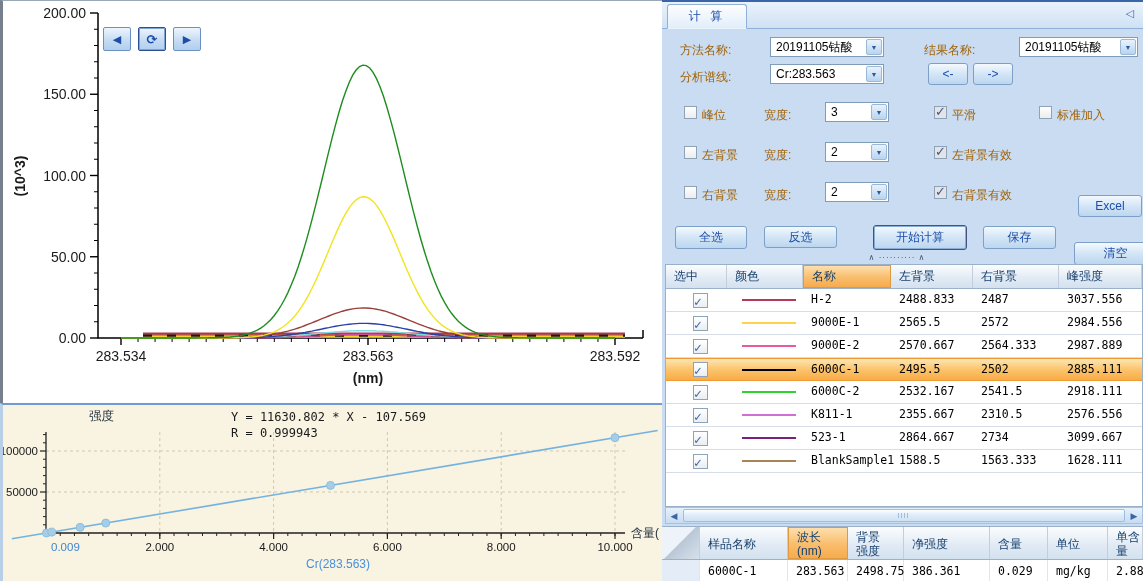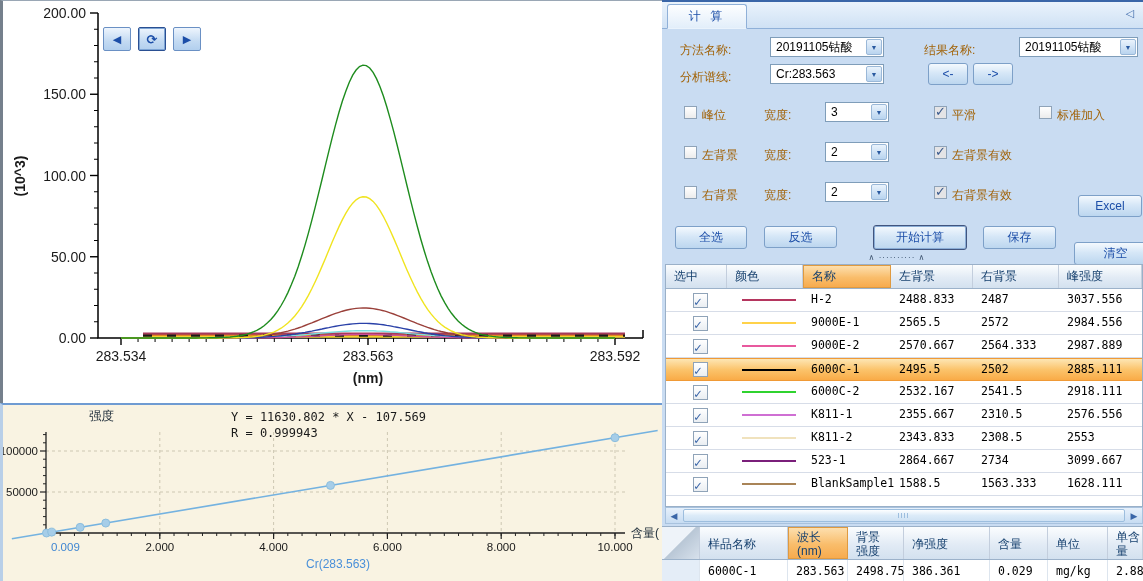--- a/index.html
+++ b/index.html
@@ -413,32 +413,20 @@
             <div class="cell">K811-1</div>
             <div class="cell">2355.667</div>
             <div class="cell">2310.5</div>
             <div class="cell">2576.556</div>
           </div>
           <div class="rt-row">
             <div class="cell cb-cell">
               <div class="rowcb"></div>
             </div>
             <div class="cell swatch-cell">
-              <div class="swatch" style="background:#f0e2bd"></div>
-            </div>
-            <div class="cell">K811-2</div>
-            <div class="cell">2343.833</div>
-            <div class="cell">2308.5</div>
-            <div class="cell">2553</div>
-          </div>
-          <div class="rt-row">
-            <div class="cell cb-cell">
-              <div class="rowcb"></div>
-            </div>
-            <div class="cell swatch-cell">
               <div class="swatch" style="background:#7a1f7a"></div>
             </div>
             <div class="cell">523-1</div>
             <div class="cell">2864.667</div>
             <div class="cell">2734</div>
             <div class="cell">3099.667</div>
           </div>
           <div class="rt-row">
             <div class="cell cb-cell">
               <div class="rowcb"></div>

